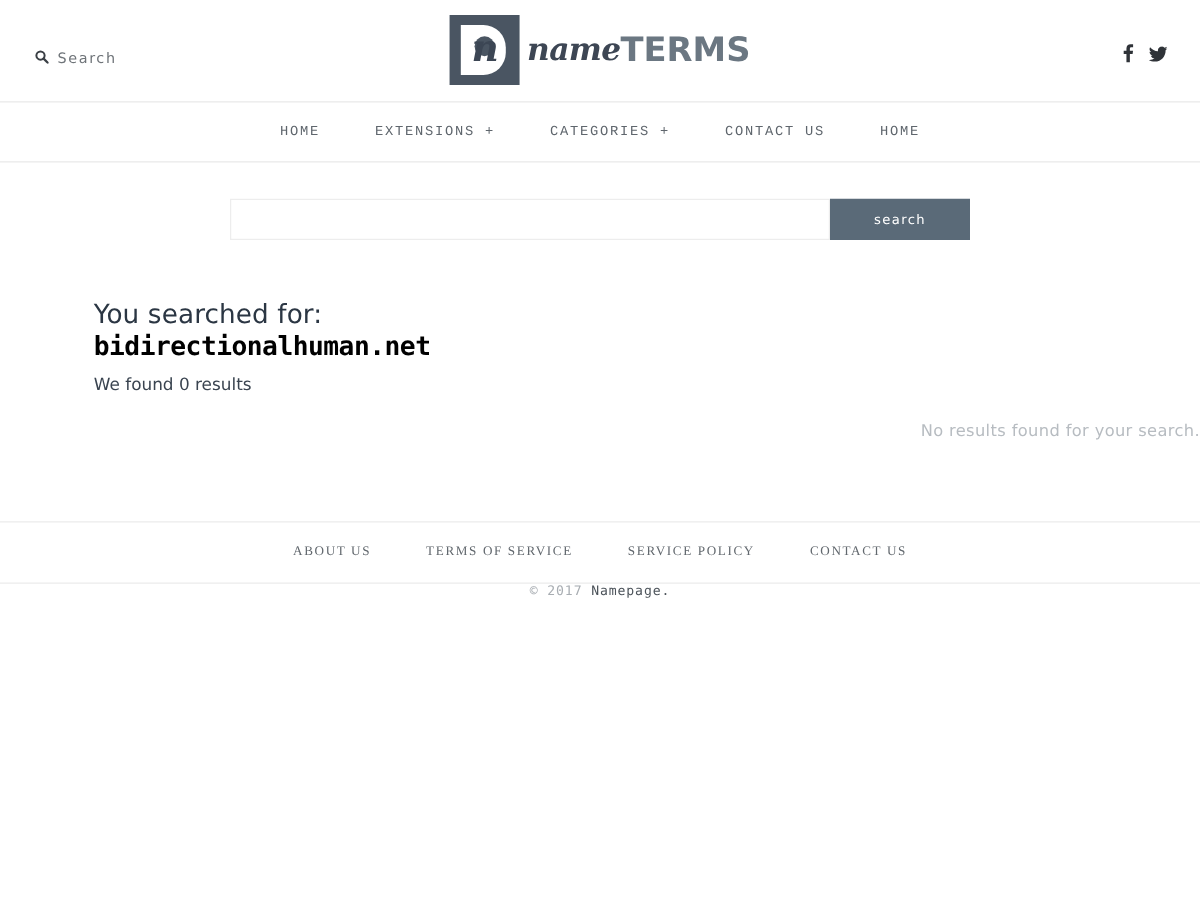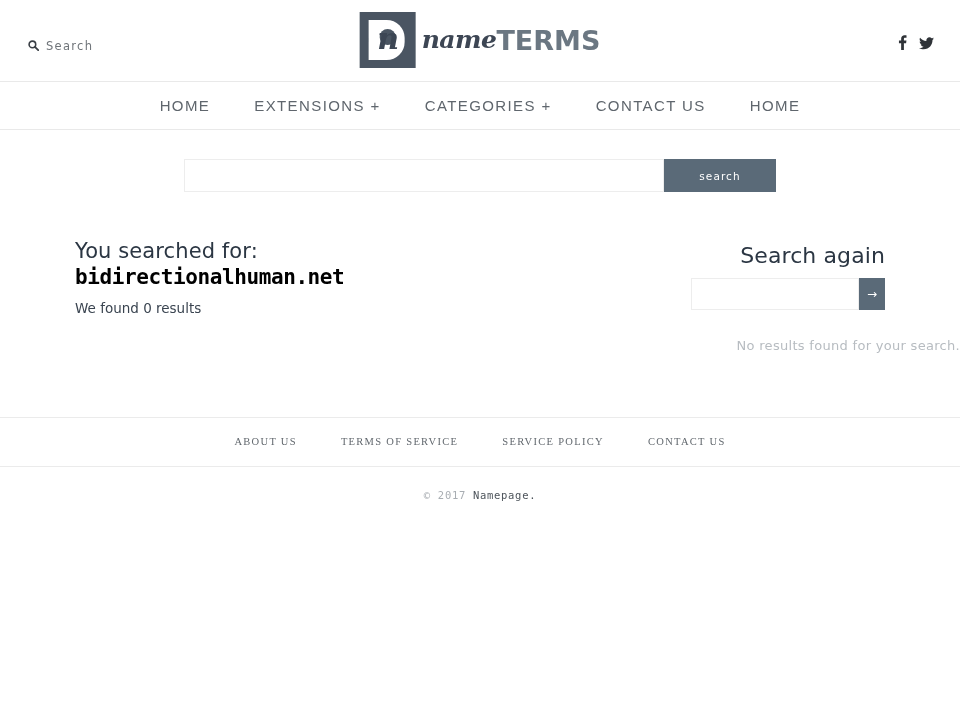--- a/index.html
+++ b/index.html
@@ -90,22 +90,22 @@
   .social span { cursor: pointer; display:block; }
 
   
   .nav {
     height: 48px;
     border-bottom: 1px solid #e9e9e9;
     display: flex; align-items: center; justify-content: center;
     gap: 0px;
   }
   .nav-item {
-    font-family: Liberation Sans, sans-serif;
-    font-size: 15px;
+    font-family: Liberation Mono, monospace;
+    font-size: 11px;
     color: #5f666d;
     letter-spacing: 1.4px;
     padding: 0 22px;
     cursor: pointer;
     white-space: nowrap;
   }
 
   
   .search-band { padding-top: 29px; display: flex; justify-content: center; }
   .search-form { display: flex; width: 592px; height: 33px; }
@@ -202,21 +202,20 @@
   .footer-link {
     font-family: Liberation Serif, serif;
     font-size: 10.5px;
     color: #62686e;
     letter-spacing: 1.3px;
     padding: 0 22px;
     cursor: pointer;
     white-space: nowrap;
   }
   .copyright {
-    margin-top: 22px;
     text-align: center;
     font-family: "DejaVu Sans Mono", monospace;
     font-size: 10.5px;
     letter-spacing: 0.7px;
   }
   .copy-year { color: #a8adb2; }
   .copy-name { color: #4d545b; }
 </style>
 </head>
 <body>
@@ -275,27 +274,20 @@
     </div>
   </div>
 
   <div class="results-head">
     <div class="searched-block">
       <div class="searched-for">You searched for:</div>
       <div class="searched-term">bidirectionalhuman.net</div>
       <div class="found-count">We found 0 results</div>
     </div>
 
-    <div class="again-block">
-      <div class="again-title">Search again</div>
-      <div class="again-form">
-        <input class="again-input" type="text" placeholder="" style="">
-        <button class="again-submit">→</button>
-      </div>
-    </div>
   </div>
 
   <div class="no-results">No results found for your search.</div>
 
   <div class="footer-top">
     <div class="footer-link">ABOUT US</div>
     <div class="footer-link">TERMS OF SERVICE</div>
     <div class="footer-link">SERVICE POLICY</div>
     <div class="footer-link">CONTACT US</div>
   </div>

